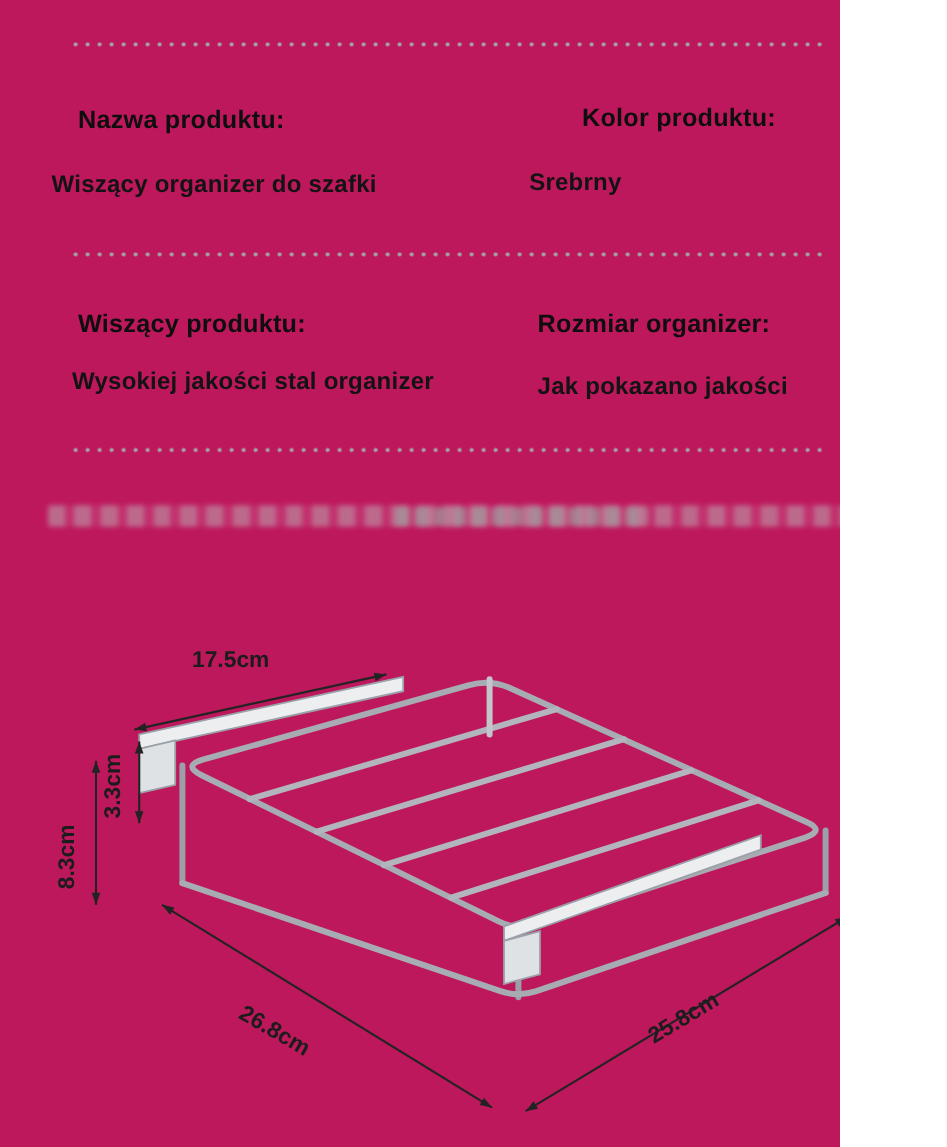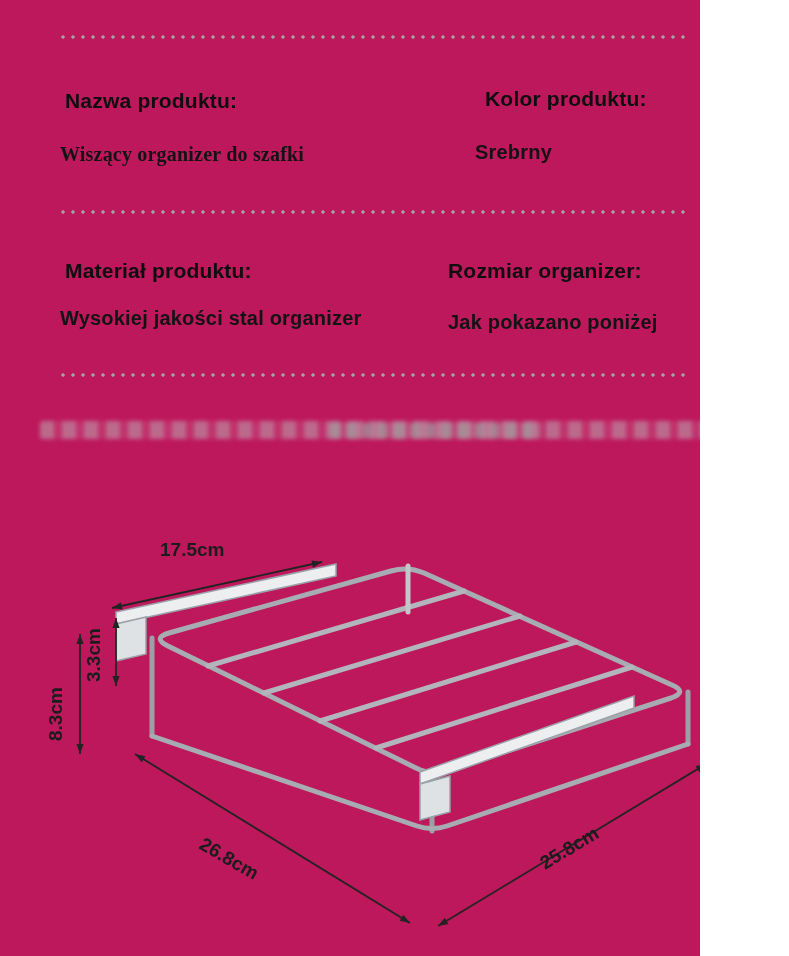--- a/index.html
+++ b/index.html
@@ -45,30 +45,30 @@
 <body>
 
 <div class="page">
 
   <div class="dots" style="top:35px;"></div>
   <div class="dots" style="top:210px;"></div>
   <div class="dots" style="top:373px;"></div>
 
   <div>
     <div class="lbl" style="left:65px;  top:89px;">Nazwa produktu:</div>
-    <div class="val" style="left:60px;  top:143px;font-family:Liberation Serif, serif;">Wiszący organizer do szafki</div>
+    <div class="val" style="left:43px;  top:143px;">Wiszący organizer do szafki</div>
     <div class="lbl" style="left:450px; top:87px;margin-left:35px;">Kolor produktu:</div>
-    <div class="val" style="left:475px; top:141px;">Srebrny</div>
+    <div class="val" style="left:441px; top:141px;">Srebrny</div>
   </div>
 
   <div>
-    <div class="lbl" style="left:65px;  top:259px;">Materiał produktu:</div>
+    <div class="lbl" style="left:65px;  top:259px;">Wiszący produktu:</div>
     <div class="val" style="left:60px;  top:307px;">Wysokiej jakości stal organizer</div>
     <div class="lbl" style="left:448px; top:259px;">Rozmiar organizer:</div>
-    <div class="val" style="left:448px; top:311px;">Jak pokazano poniżej</div>
+    <div class="val" style="left:448px; top:311px;">Jak pokazano jakości</div>
   </div>
 
   <div class="watermark"></div>
   <div class="watermark-dark"></div>
 
   <svg class="diagram" width="789" height="470" viewBox="0 0 789 470">
 
     <path class="frame" d="M169,147 L391,85 Q408,80 424,87 L672,199 Q688,206 671,212 L449,284 Q432,290 416,282 L168,160 Q152,152 169,147 Z"></path>
 
     <g>

